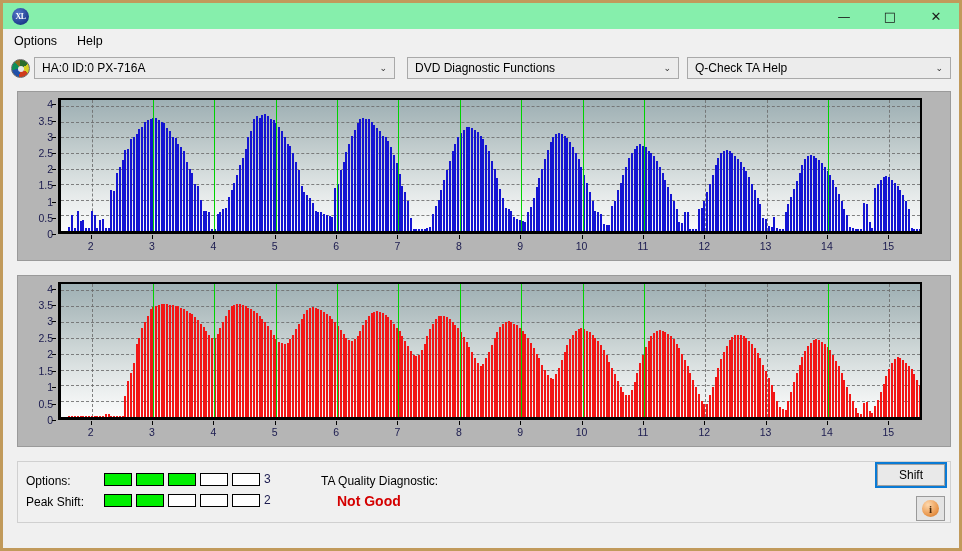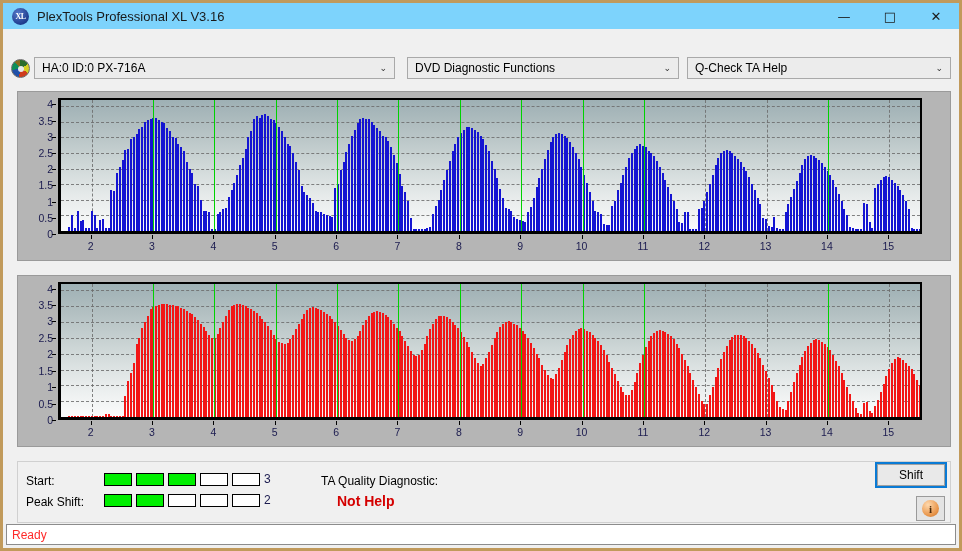--- a/index.html
+++ b/index.html
@@ -11,21 +11,21 @@
   }
   #app{
     position:absolute;left:0;top:0;width:962px;height:551px;
     box-sizing:border-box;
     border:3px solid #c19a5b;
     background:#f0f0f0;
   }
   
   #titlebar{
     position:absolute;left:0;top:0;width:956px;height:26px;
-    background:#7dd3fc;
+    background:#86efac;
     display:flex;align-items:center;
   }
   #app-icon{
     width:17px;height:17px;border-radius:50%;
     background:radial-gradient(circle at 35% 30%,#5577c8,#1f3d8f 70%,#15296a);
     margin-left:9px;margin-right:8px;
     display:flex;align-items:center;justify-content:center;
     color:#fff;font-size:8px;font-weight:bold;font-family:"Liberation Serif",serif;
     letter-spacing:-0.5px;flex:0 0 auto;
   }
@@ -145,28 +145,31 @@
   }
   #status-text{font-size:12px;color:#ff2a2a;padding-left:5px;}
 </style>
 </head>
 <body>
 
 <div id="app">
 
   <div id="titlebar">
     <div id="app-icon">XL</div>
-    <div id="title-text">PlexTools Professional XL V3.16</div>
     <div id="win-btns">
       <div class="win-btn">—</div>
       <div class="win-btn">□</div>
       <div class="win-btn">✕</div>
     </div>
   </div>
 
+  <div id="menubar">
+    <div class="menu-item">Options</div>
+    <div class="menu-item">Help</div>
+  </div>
 
   <div id="selectbar"></div>
   <div id="drive-icon"></div>
 
   <div class="combo" id="combo-drive">
     <span class="cval">HA:0 ID:0  PX-716A</span>
     <span class="carrow">⌄</span>
   </div>
   <div class="combo" id="combo-func">
     <span class="cval">DVD Diagnostic Functions</span>
@@ -959,46 +962,43 @@
           <div class="xlab" style="left: 707.607px; top: 5px;">13</div>
           <div class="xtick" style="left: 768.964px;"></div>
           <div class="xlab" style="left: 768.964px; top: 5px;">14</div>
           <div class="xtick" style="left: 830.321px;"></div>
           <div class="xlab" style="left: 830.321px; top: 5px;">15</div>
         </div>
       </div>
   </div>
 
   <div id="results">
-    <div class="res-label" style="left:8px;top:12px;">Start:</div>
+    <div class="res-label" style="left:8px;top:12px;">Options:</div>
     <div class="meter" id="meter-jitter" style="left:86px;top:11px;">
         <div class="seg on"></div>
         <div class="seg on"></div>
         <div class="seg on"></div>
         <div class="seg"></div>
         <div class="seg"></div>
       </div>
     <div class="seg-num" style="left:246px;top:10px;">3</div>
 
     <div class="res-label" style="left:8px;top:33px;">Peak Shift:</div>
     <div class="meter" id="meter-peak" style="left:86px;top:32px;">
         <div class="seg on"></div>
         <div class="seg on"></div>
         <div class="seg"></div>
         <div class="seg"></div>
         <div class="seg"></div>
       </div>
     <div class="seg-num" style="left:246px;top:31px;">2</div>
 
     <div id="ta-title">TA Quality Diagnostic:</div>
-    <div id="ta-value">Not Help</div>
+    <div id="ta-value">Not Good</div>
   </div>
 
   <div id="start-btn">Shift</div>
   <div id="info-btn">
     <div id="info-dot">i</div>
   </div>
 
-  <div id="statusbar">
-    <span id="status-text">Ready</span>
-  </div>
 
 </div>
 
 </body></html>

